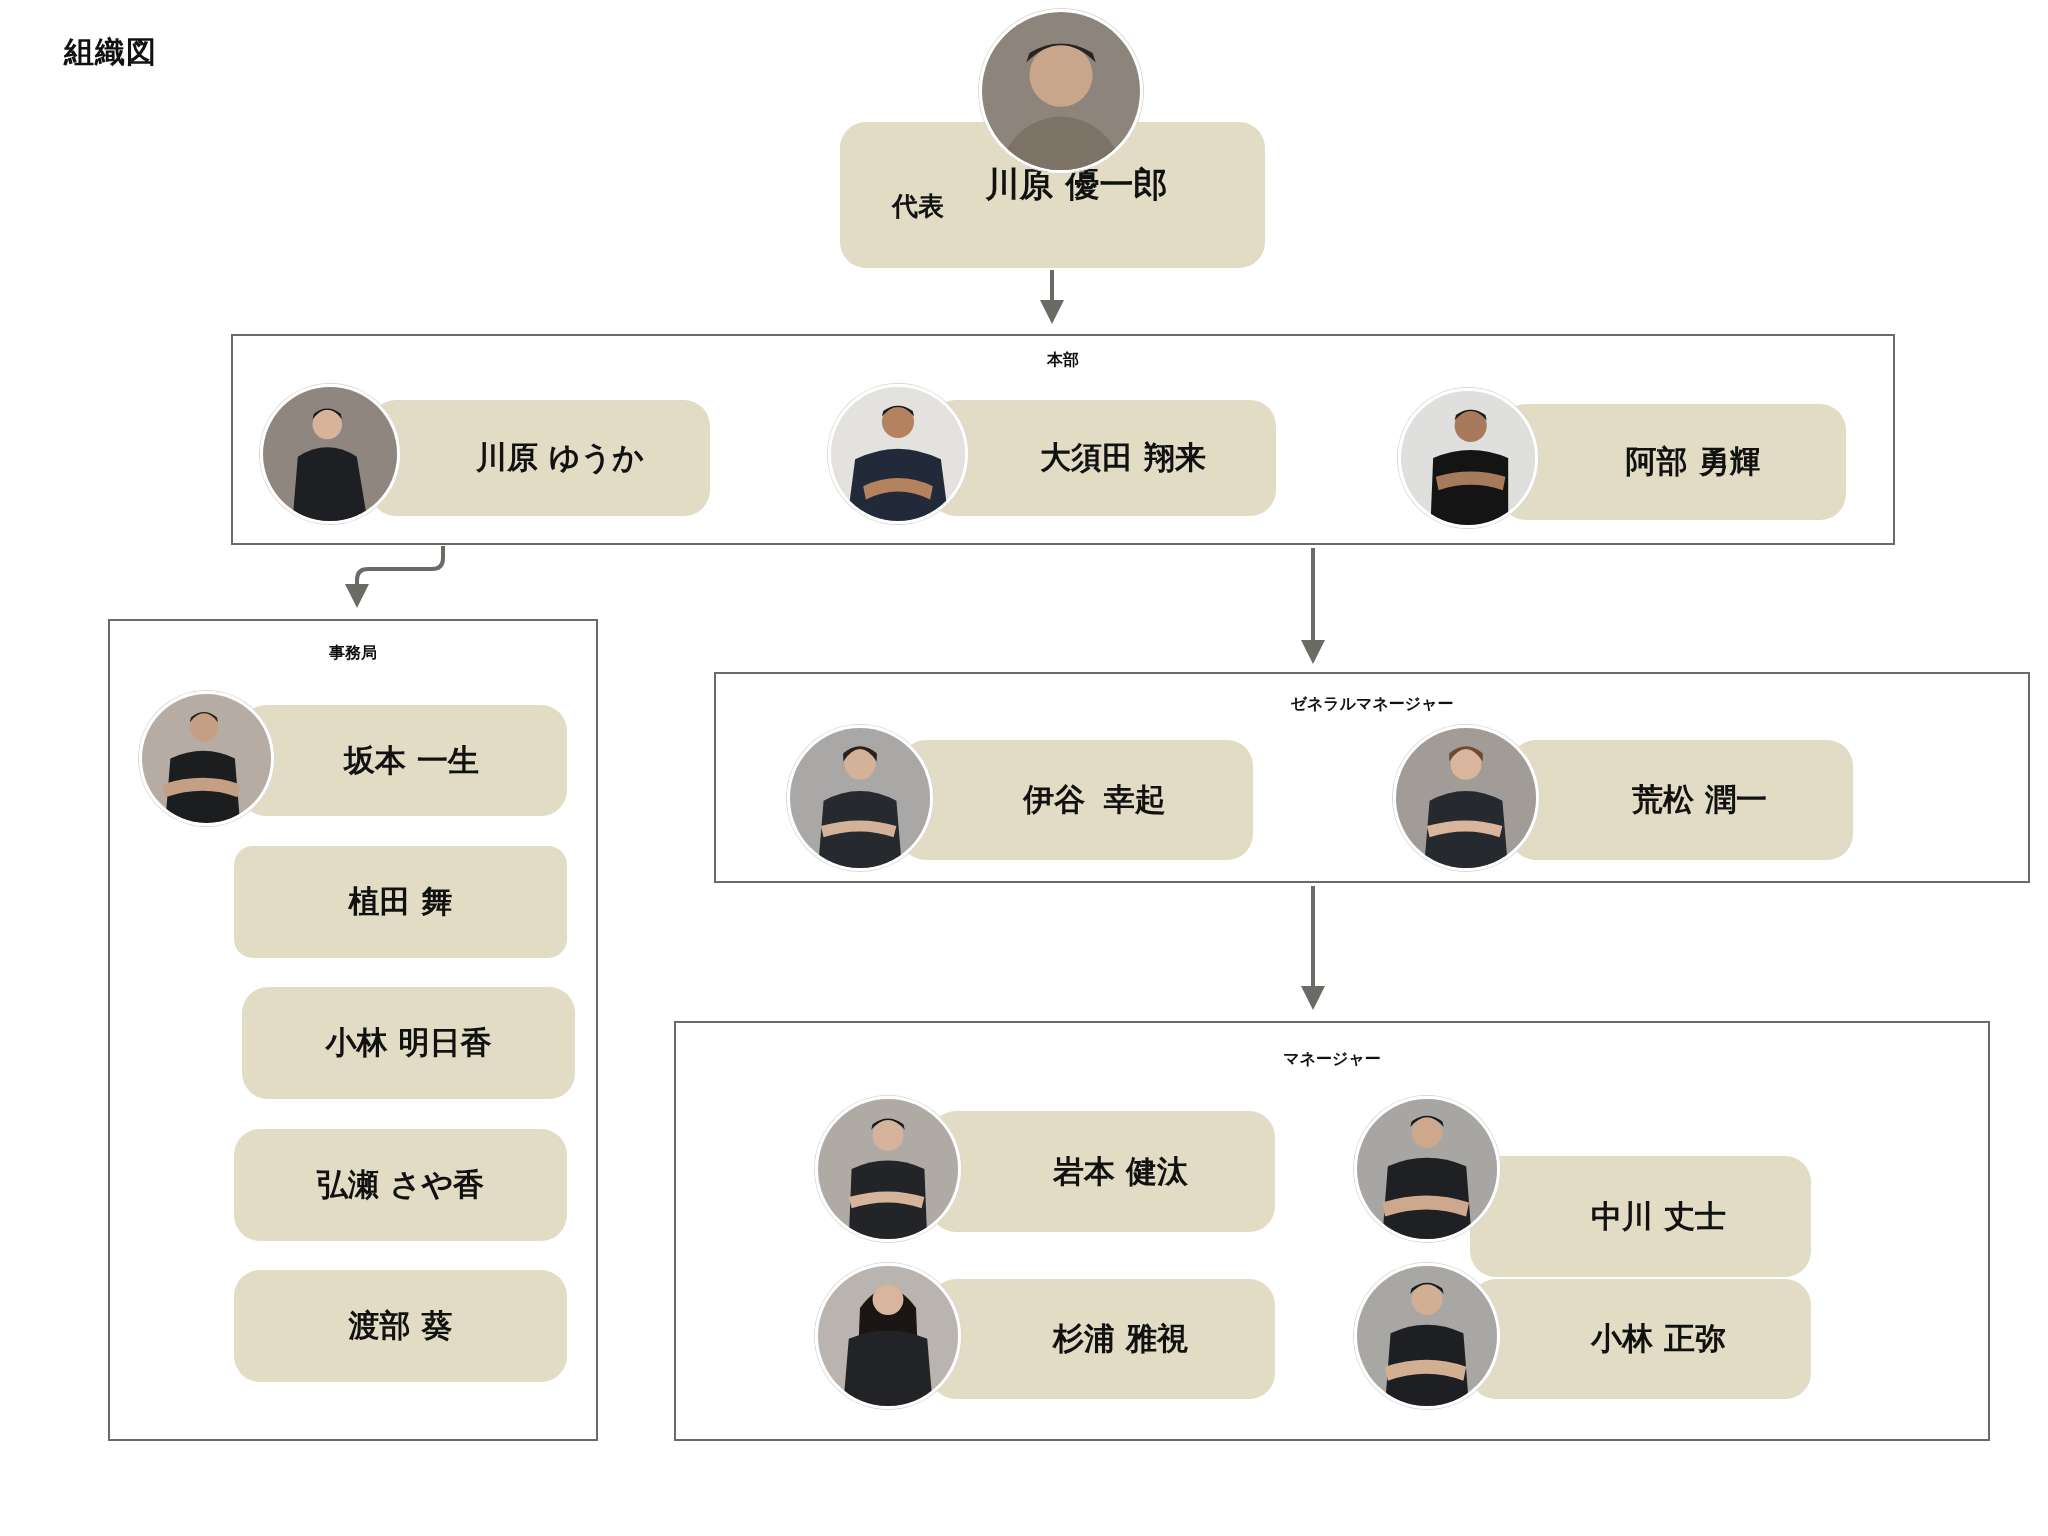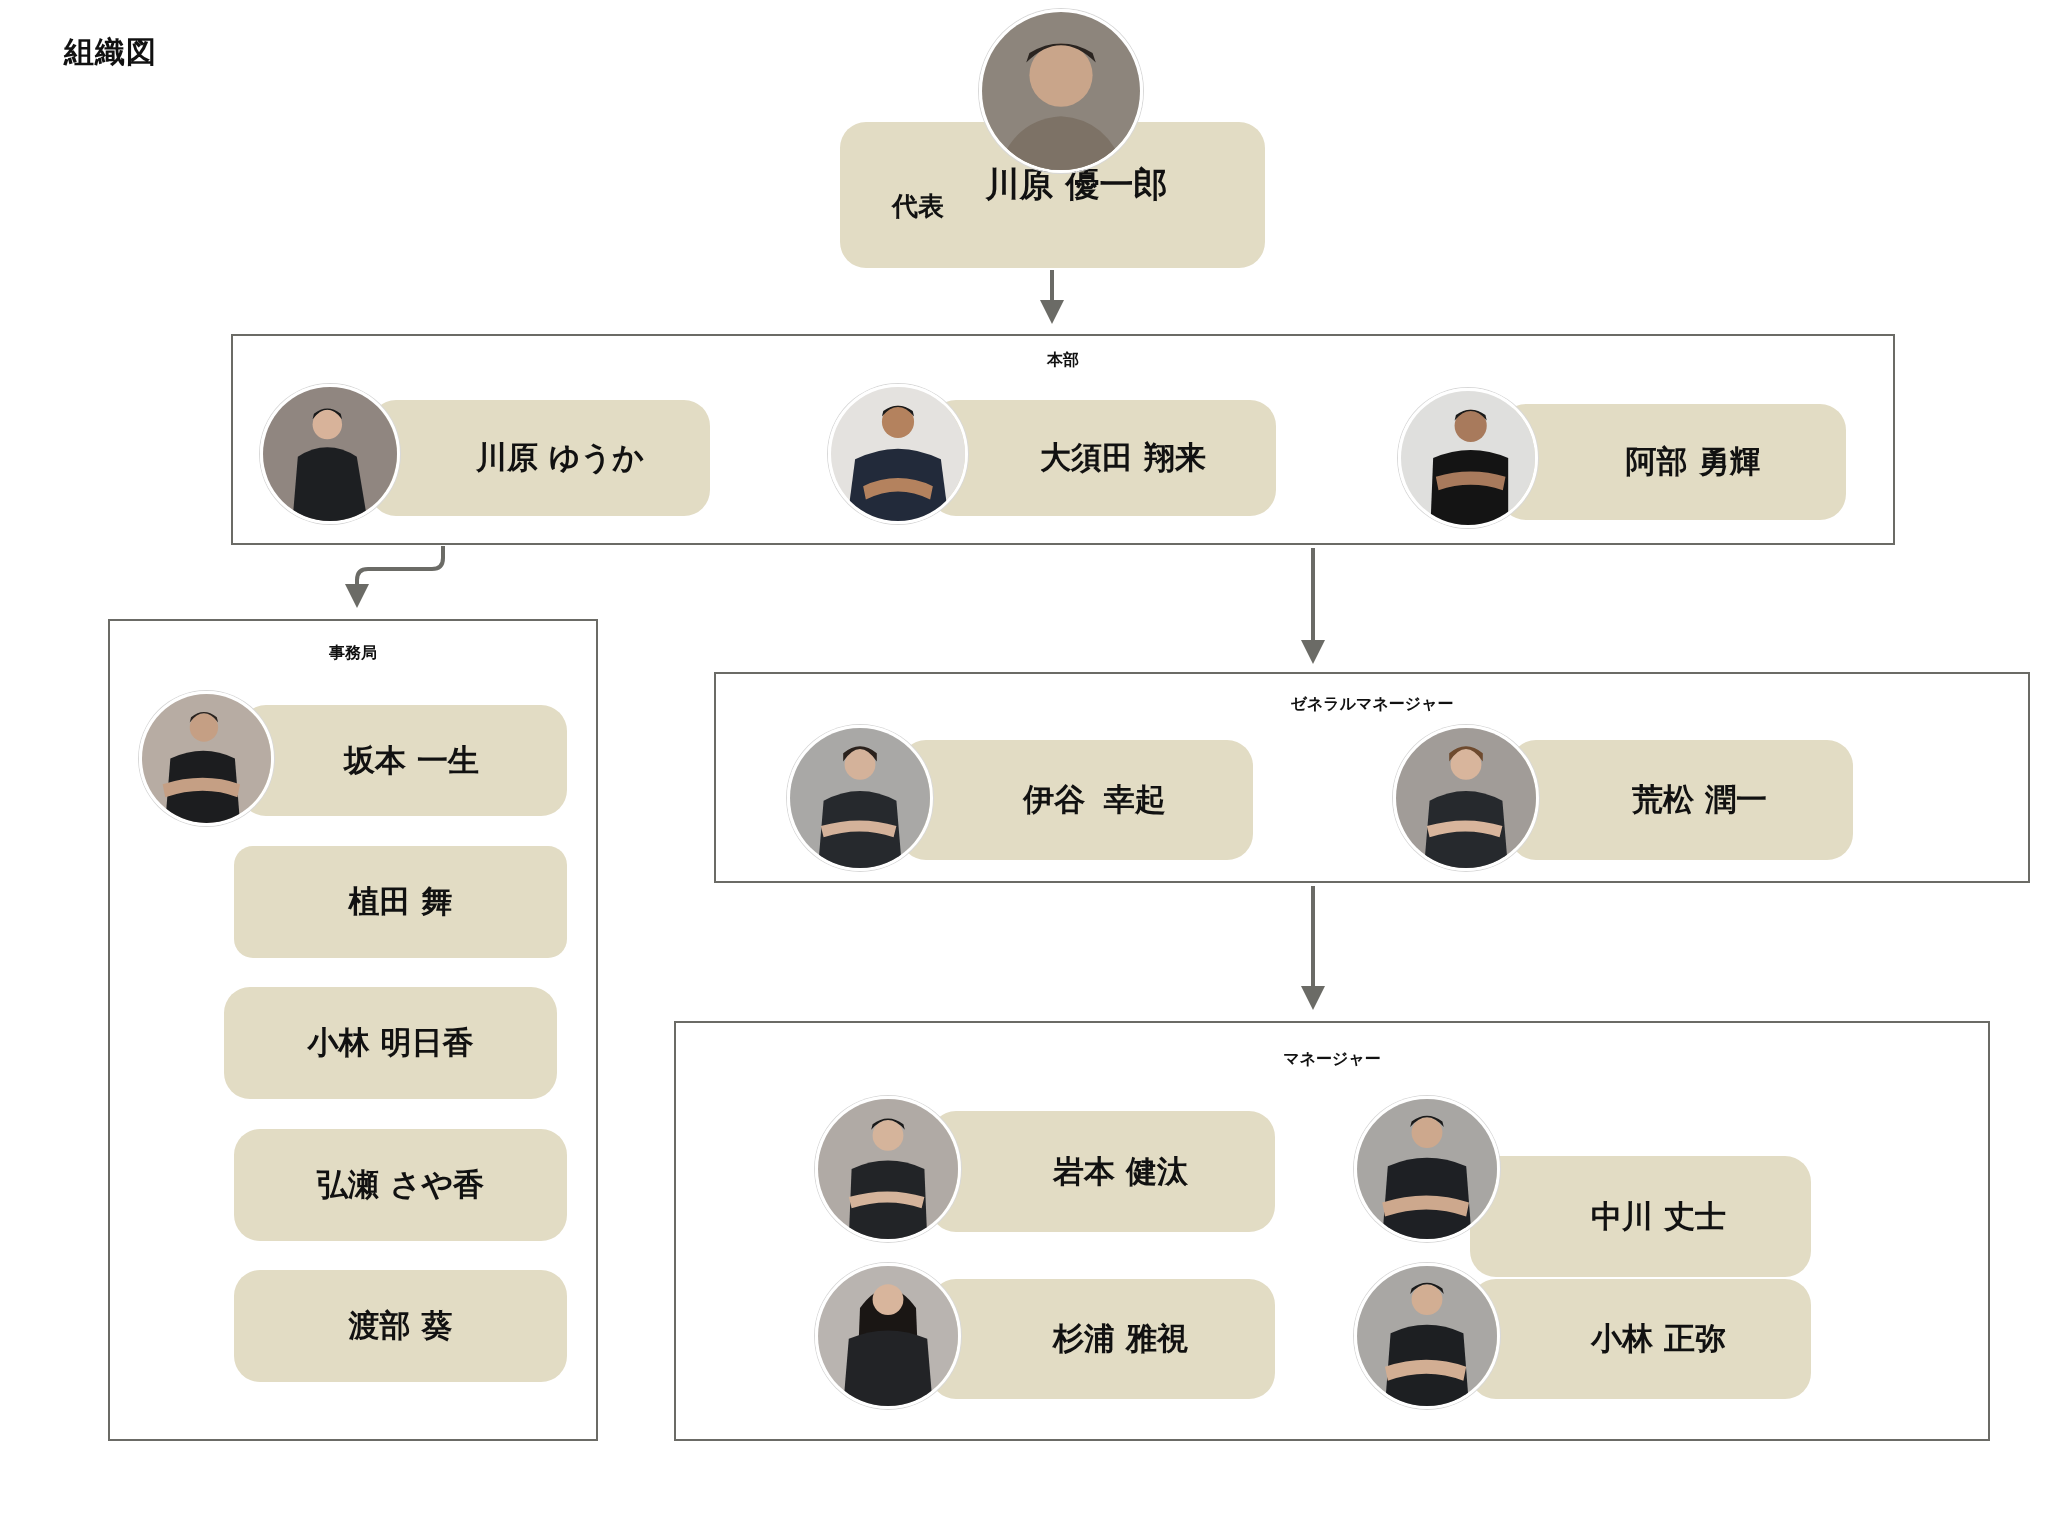--- a/index.html
+++ b/index.html
@@ -99,21 +99,21 @@
       <rect width="100" height="100" fill="#b7aca3"></rect>
       <circle cx="48" cy="26" r="11" fill="#c59f84"></circle>
       <path d="M37 22 Q48 8 59 22 L58 18 Q48 10 38 18Z" fill="#2a2420"></path>
       <path d="M18 100 L22 50 Q48 38 72 50 L76 100Z" fill="#1c1d1f"></path>
       <path d="M16 70 Q48 60 76 70 L74 80 Q48 70 18 80Z" fill="#c59f84"></path>
     </svg>
 </div>
 <div class="pill" style="left:234px; top:846px; width:333px; height:112px;border-radius:19px;">
   <span>植田 舞</span>
 </div>
-<div class="pill" style="left:224px; top:987px; width:333px; height:112px;">
+<div class="pill" style="left:242px; top:987px; width:333px; height:112px;">
   <span>小林 明日香</span>
 </div>
 <div class="pill" style="left:234px; top:1129px; width:333px; height:112px;">
   <span>弘瀬 さや香</span>
 </div>
 <div class="pill" style="left:234px; top:1270px; width:333px; height:112px;justify-content:center;">
   <span>渡部 葵</span>
 </div>
 
 <div class="group" style="left:674px; top:672px; width:1316px; height:211px;margin-left:40px;">

